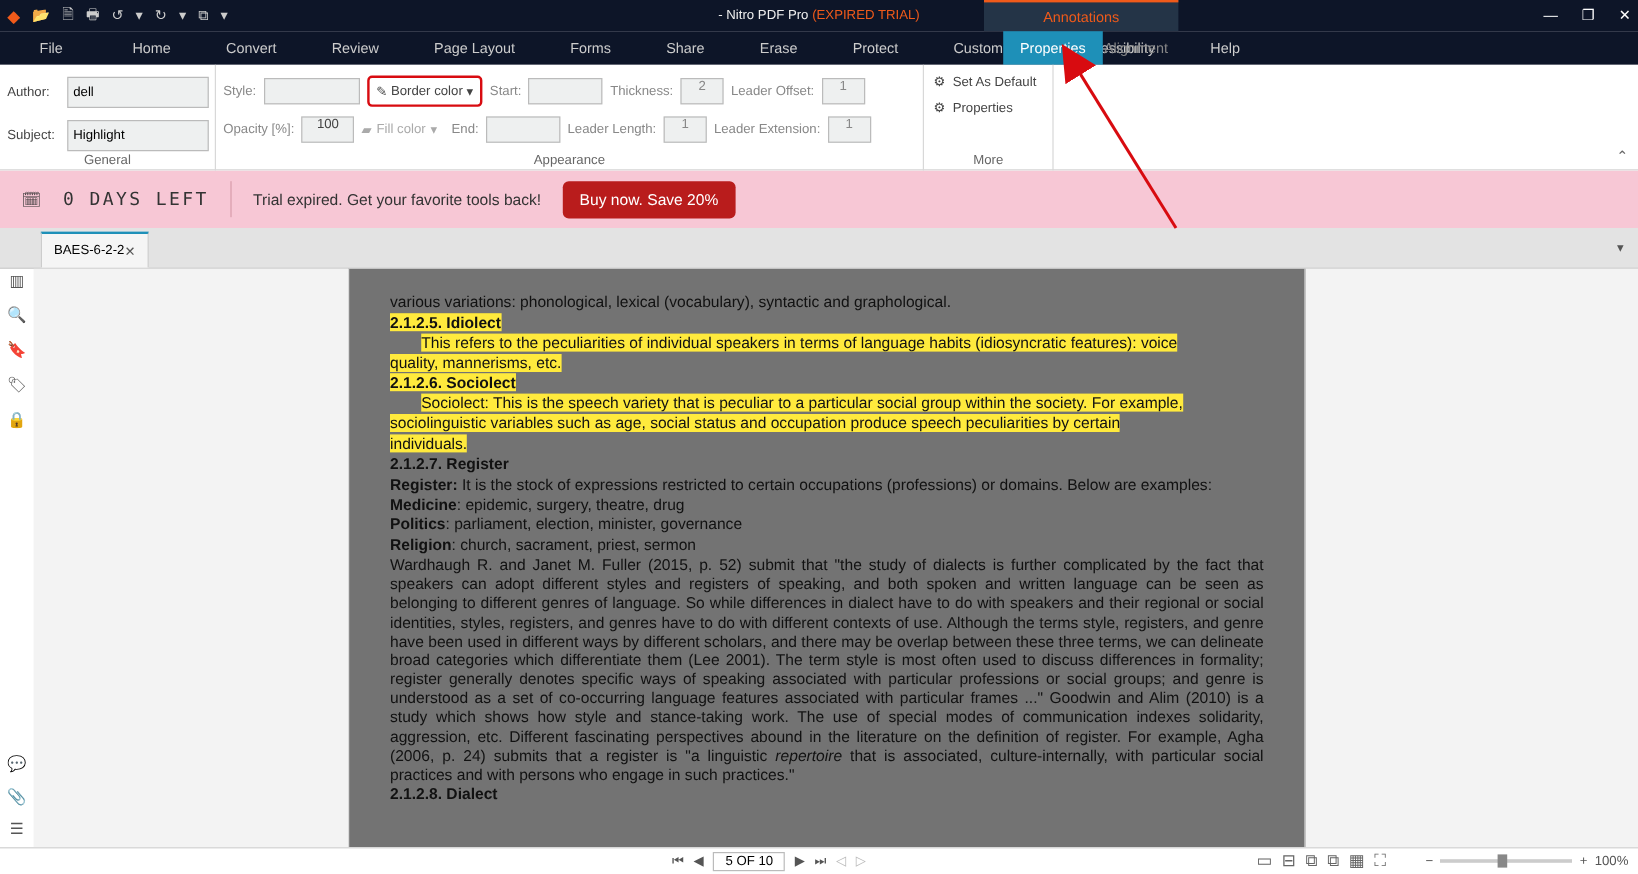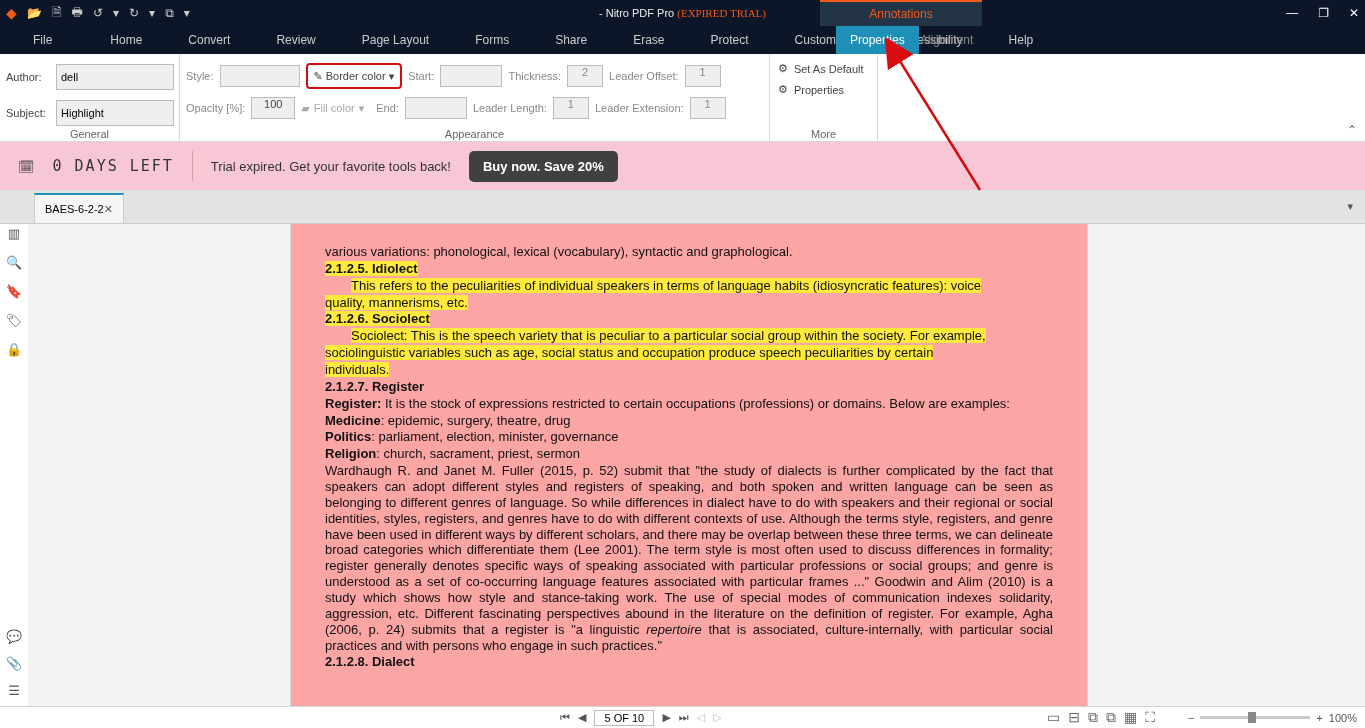--- a/index.html
+++ b/index.html
@@ -5,21 +5,21 @@
 * { box-sizing: border-box; margin: 0; padding: 0; font-family: "Segoe UI", Arial, sans-serif; }
 body { width: 1365px; height: 728px; overflow: hidden; background: #fff; position: relative; }
 
 
 .titlebar { height: 26px; background: #0d1528; display: flex; align-items: center; color: #fff; font-size: 11px; position: relative; }
 .titlebar .logo { width: 23px; display: flex; justify-content: center; color: #f05a1a; font-size: 14px; }
 .titlebar .qat { display: flex; align-items: center; gap: 10px; padding-left: 4px; }
 .titlebar .qat span { color: #ccc; font-size: 12px; cursor: default; }
 .titlebar .title-center { position: absolute; left: 0; right: 0; text-align: center; pointer-events: none; }
 .titlebar .title-center .pre { color: #eee; }
-.titlebar .title-center .trial { color: #f05a1a; font-family: Liberation Serif, serif; }
+.titlebar .title-center .trial { color: #f05a1a; }
 .titlebar .annot-tab { position:absolute; left: 820px; top:0; height: 26px; width: 162px; background: #243447; border-top: 2px solid #f05a1a; color: #f05a1a; display:flex; align-items:center; justify-content:center; font-size: 12px; }
 .titlebar .win-controls { position:absolute; right:6px; display:flex; gap:20px; color:#fff; font-size:12px; }
 
 
 .menubar { height: 28px; background:#0d1528; display:flex; align-items:flex-end; color:#ccc; font-size:12px; position:relative; }
 .menubar .menu-item { padding: 0 9px; height:28px; display:flex; align-items:center; cursor:default; }
 .menubar .m-file { margin-left:24px; }
 .menubar .m-home { margin-left:40px; }
 .menubar .m-convert { margin-left:28px; }
 .menubar .m-review { margin-left:28px; }
@@ -60,37 +60,37 @@
 .border-color-btn { border:2px solid #d80b10; border-radius:4px; padding:2px 6px; height:26px; display:flex; align-items:center; gap:3px; position:relative;}
 .border-color-btn .penc { font-size:11px;}
 .fill-color { color:#aaa; display:flex; align-items:center; gap:4px;}
 .grp-more .mrow { display:flex; align-items:center; gap:6px; padding:8px 8px 0 8px; font-size:11px;}
 .ribbon .collapse { position:absolute; right:8px; bottom:4px; color:#666; font-size:12px; }
 
 
 .banner { height:48px; background:#f7c7d5; display:flex; align-items:center; padding:0 18px; font-size:13px; color:#333; gap:18px; }
 .banner .days { font-family: Consolas, monospace; font-size:15px; letter-spacing:2px;text-align:right; }
 .banner .sep { width:1px; height:30px; background:#d89cab; }
-.banner .buy { background:#404040; color:#fff; font-weight:bold; padding:8px 14px; border-radius:5px; font-size:13px;}
+.banner .buy { background:#b91c1c; color:#fff; font-weight:normal; padding:8px 14px; border-radius:5px; font-size:13px;}
 
 
 .doctab-row { height:34px; background:#e3e3e3; border-bottom:1px solid #ccc; display:flex; align-items:flex-end; padding-left:34px; position:relative;}
 .doctab { height:30px; background:#f5f5f5; border:1px solid #ccc; border-bottom:none; border-top:2px solid #1e90b8; padding:0 10px; display:flex; align-items:center; gap:0; font-size:11px;}
 .doctab .close { color:#555; }
 .doctab-row .drop { position:absolute; right:12px; top:10px; color:#555; font-size:11px;}
 
 
 .siderail { position:absolute; left:0; top:224px; width:28px; display:flex; flex-direction:column; align-items:center; gap:14px; padding-top:2px; color:#555; font-size:13px; }
 
 
 .siderail2 { position:absolute; left:0; bottom:30px; width:28px; display:flex; flex-direction:column; align-items:center; gap:12px; color:#555; font-size:13px; }
 
 
 .docarea { position:absolute; left:28px; right:0; top:224px; bottom:22px; background:#f3f3f3; }
-.page { position:absolute; left:262px; top:0; width:798px; bottom:0; background:#fca5a5; border-left:1px solid #d9d9d9; border-right:1px solid #d9d9d9; padding:20px 34px 8px 34px; font-family: Georgia, 'Times New Roman', serif; font-size:13px; color:#111; line-height:1.22; text-align:justify; overflow:hidden;}
+.page { position:absolute; left:262px; top:0; width:798px; bottom:0; background:#737373; border-left:1px solid #d9d9d9; border-right:1px solid #d9d9d9; padding:20px 34px 8px 34px; font-family: Georgia, 'Times New Roman', serif; font-size:13px; color:#111; line-height:1.22; text-align:justify; overflow:hidden;}
 .page .hl { background:#ffea3d; }
 .page .bold { font-weight:bold; }
 .page p { margin-bottom:1px; }
 
 
 .arrow-svg { position:absolute; left:0; top:0; width:1365px; height:728px; pointer-events:none; }
 
 
 .statusbar { position:absolute; left:0; right:0; bottom:0; height:22px; background:#fff; border-top:1px solid #d0d0d0; display:flex; align-items:center; font-size:11px; color:#555; padding:0 8px; }
 .statusbar .nav { position:absolute; left:560px; display:flex; align-items:center; gap:8px; }

